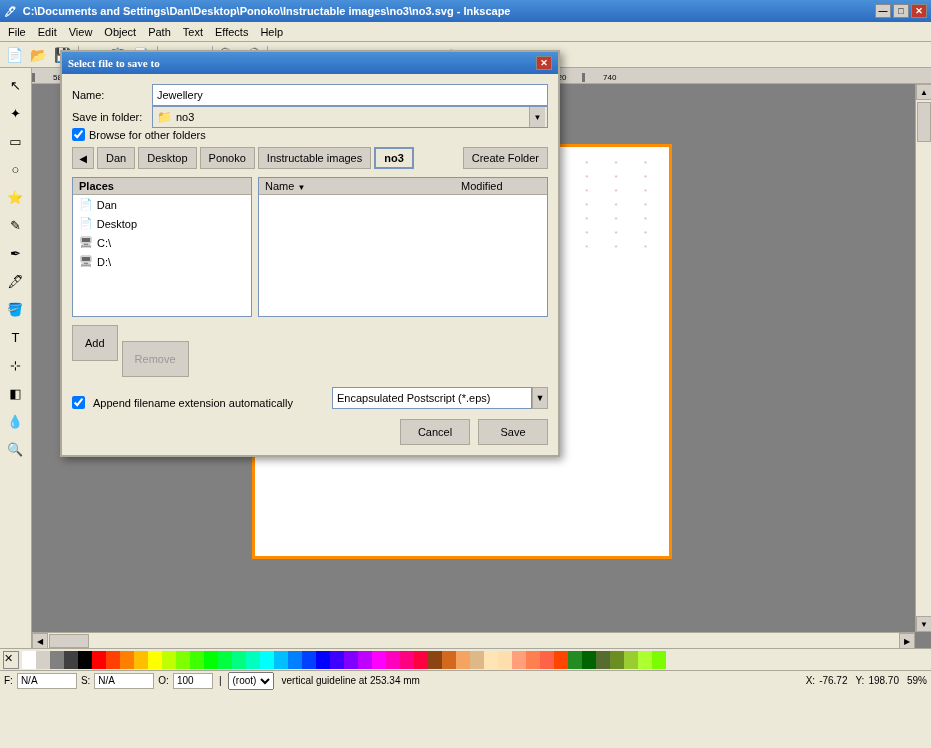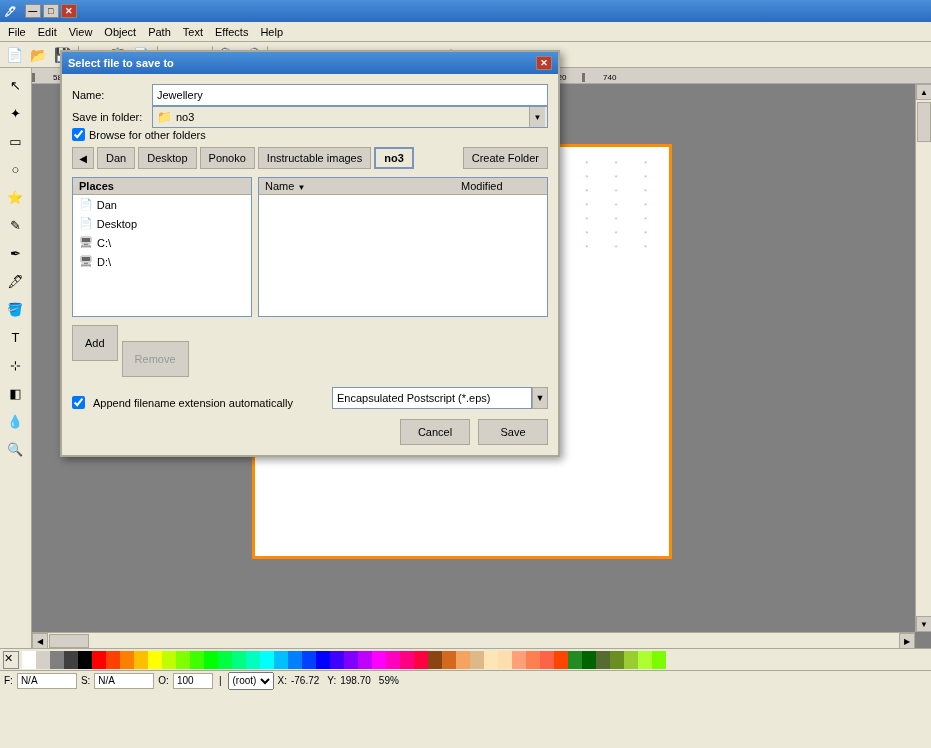--- a/index.html
+++ b/index.html
@@ -183,20 +183,21 @@
     .dialog-title {
       background: linear-gradient(to bottom, #4a90d9, #2a6bbf);
       color: white;
       height: 22px;
       display: flex;
       align-items: center;
       padding: 0 6px;
       font-size: 11px;
       font-weight: bold;
       user-select: none;
+      font-family: Liberation Serif, serif;
     }
     .dialog-title-text { flex: 1; }
     .dialog-close-btn {
       width: 16px; height: 14px;
       background: #c0392b;
       color: white;
       border: 1px solid #888;
       font-size: 9px;
       display: flex; align-items: center; justify-content: center;
       cursor: pointer;
@@ -407,20 +408,21 @@
       padding-bottom: 1px;
       overflow: hidden;
     }
     .ruler-mark { width: 50px; border-left: 3px solid #737373; padding-left: 18px; }
   </style>
 </head>
 <body>
 
 <div class="title-bar">
   <span style="font-size:10px; margin-right:6px;">🖊</span>
+  <span class="title-bar-text">C:\Documents and Settings\Dan\Desktop\Ponoko\Instructable images\no3\no3.svg - Inkscape</span>
   <div class="title-bar-btn">—</div>
   <div class="title-bar-btn">□</div>
   <div class="title-bar-btn close">✕</div>
 </div>
 
 <div class="menu-bar">
   <div class="menu-item">File</div>
   <div class="menu-item">Edit</div>
   <div class="menu-item">View</div>
   <div class="menu-item">Object</div>
@@ -586,20 +588,21 @@
     <span>N/A</span>
   </div>
   <span>O:</span>
   <div class="status-field" style="min-width:40px;">
     <span>100</span>
   </div>
   <span style="margin:0 2px;">|</span>
   <select style="height:18px; font-size:10px;">
     <option>(root)</option>
   </select>
+  <span style="flex:1; margin: 0 4px;">vertical guideline at 253.34 mm</span>
   <span>X:</span>
   <span style="margin-right:4px;">-76.72</span>
   <span>Y:</span>
   <span style="margin-right:4px;">198.70</span>
   <span>59%</span>
 </div>
 
 <div class="dialog-overlay">
   <div class="dialog">
 

